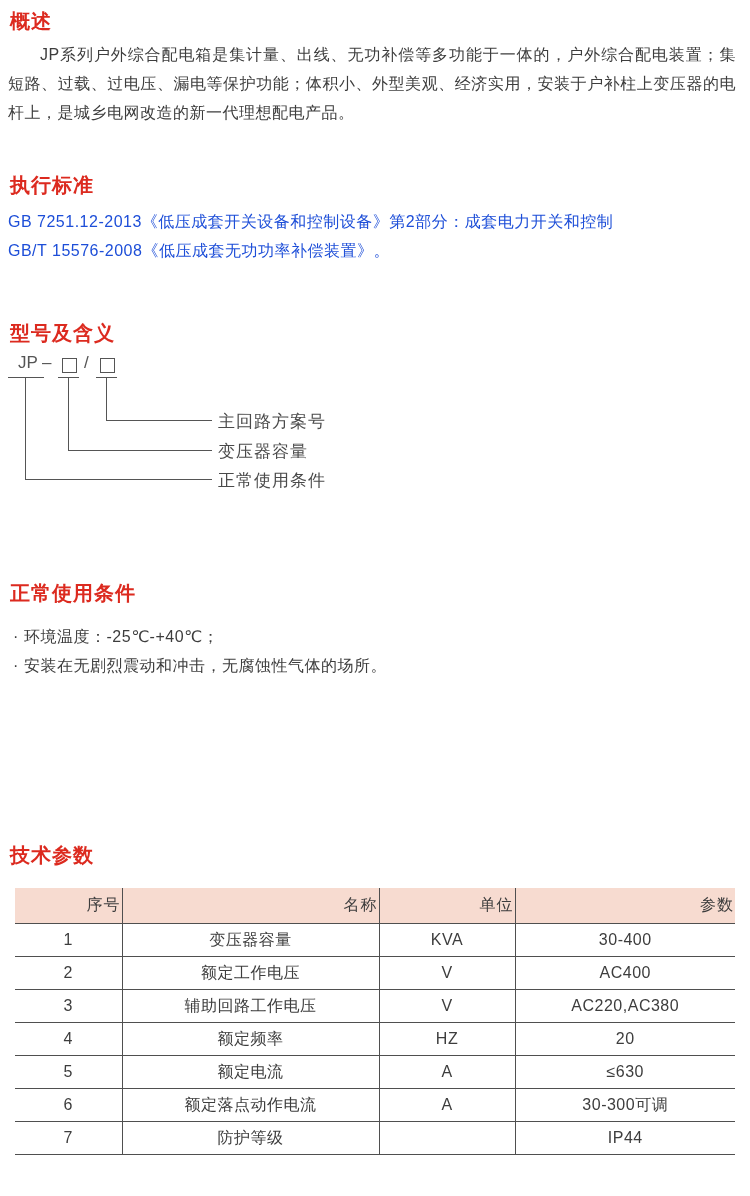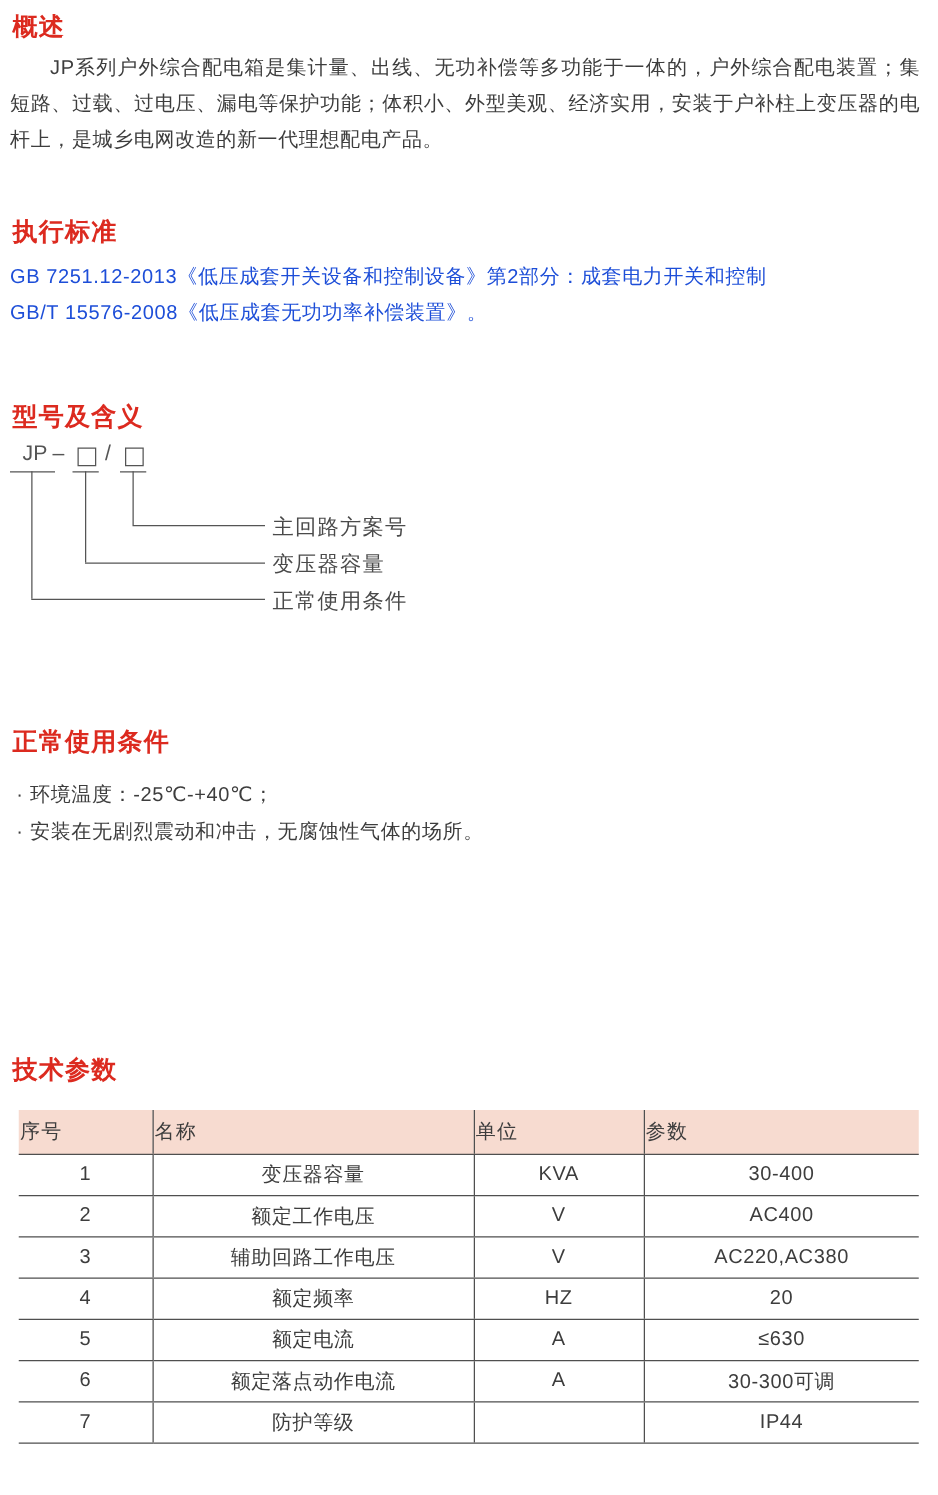--- a/index.html
+++ b/index.html
@@ -34,21 +34,21 @@
     font-size:16px;line-height:29px;color:#3d3d3d;letter-spacing:0.5px;}
   .cond-item .bullet{display:inline-block;width:16px;text-align:center;color:#3d3d3d;}
   
   .param-table{
     position:absolute;left:15px;top:888px;width:720px;
     border-collapse:collapse;font-size:16px;color:#3d3d3d;
     table-layout:fixed;
   }
   .param-table th{
     background:#f7dbd0;font-weight:normal;height:33px;
-    border-bottom:1px solid #4f4f4f;text-align:left;letter-spacing:1px;
+    border-bottom:1px solid #4f4f4f;text-align:right;letter-spacing:1px;
   }
   .param-table td{
     height:30px;border-bottom:1px solid #4f4f4f;text-align:center;
     letter-spacing:0.5px;
   }
   .param-table th.v, .param-table td.v{border-left:1px solid #4f4f4f;}
   .col-no{width:107px;}
   .col-name{width:257px;}
   .col-unit{width:136px;}
   .col-param{width:220px;}

